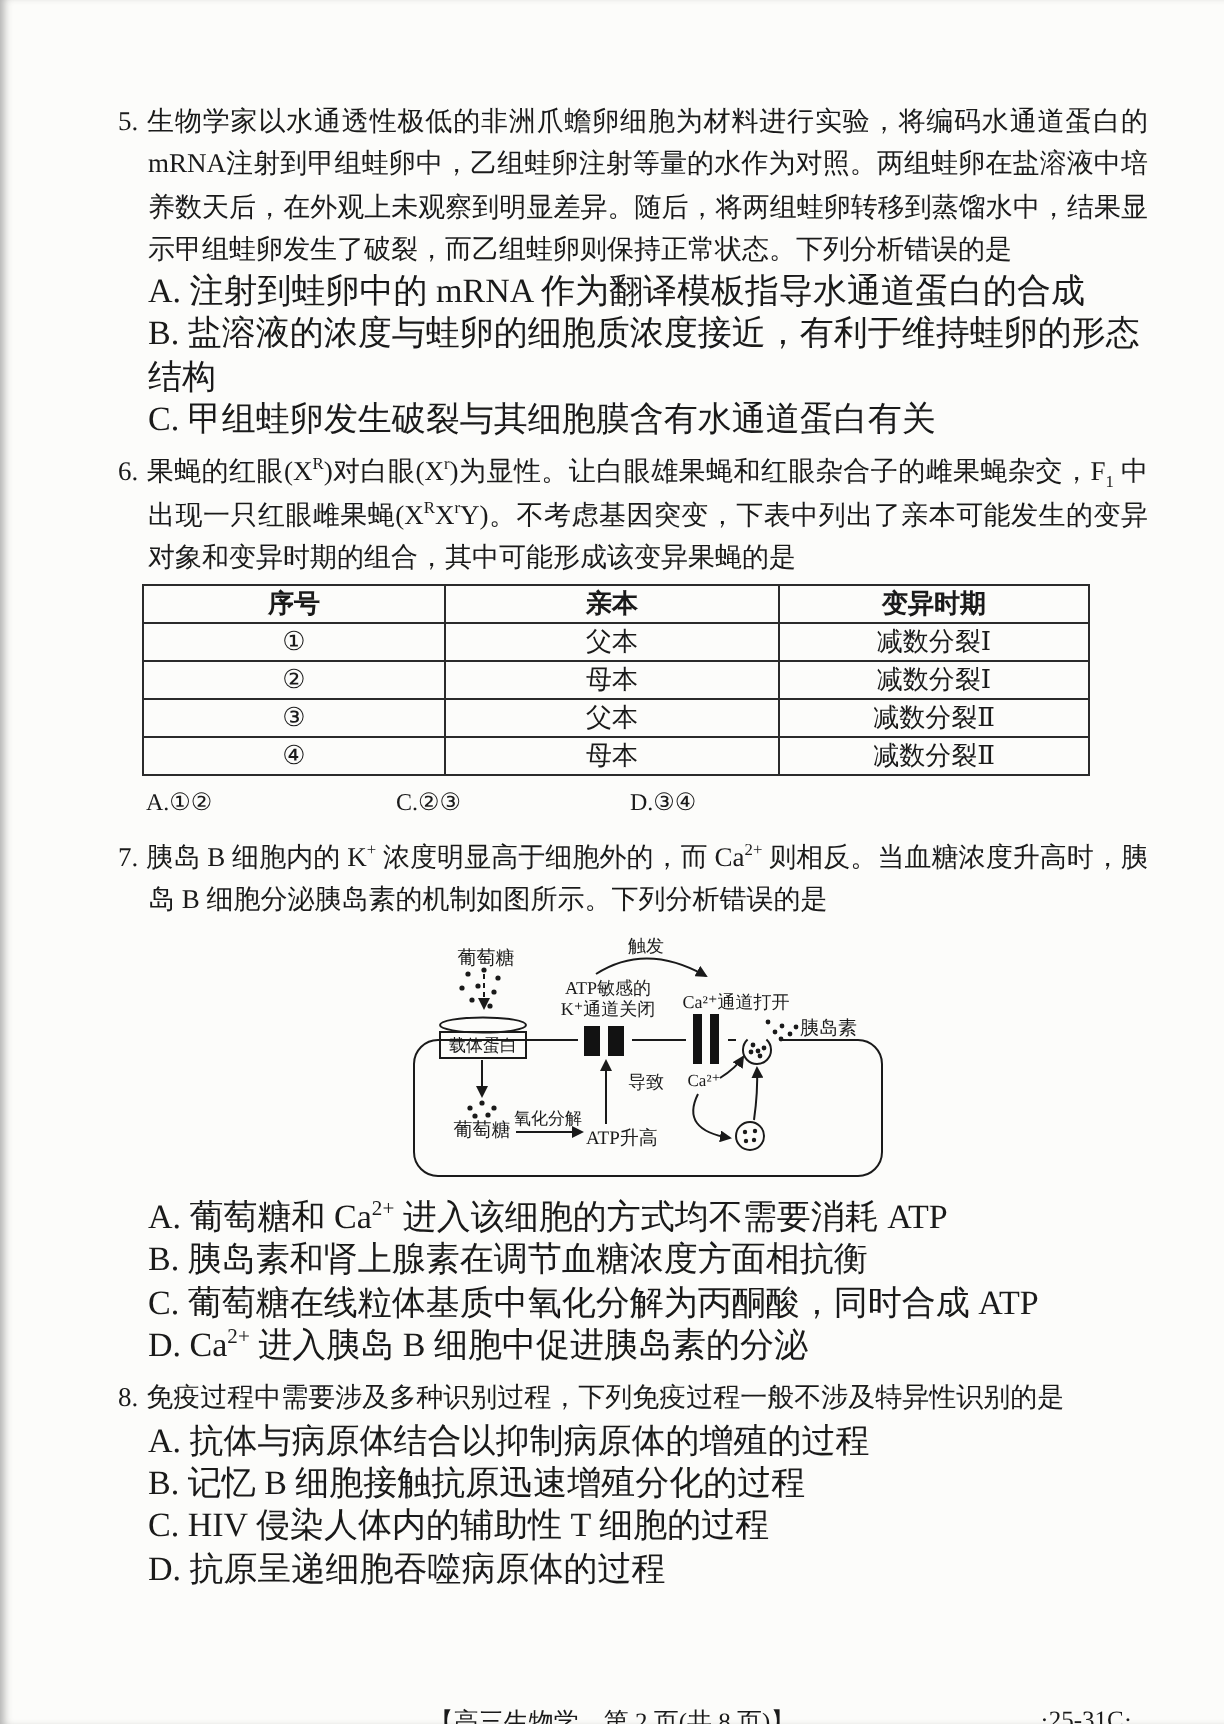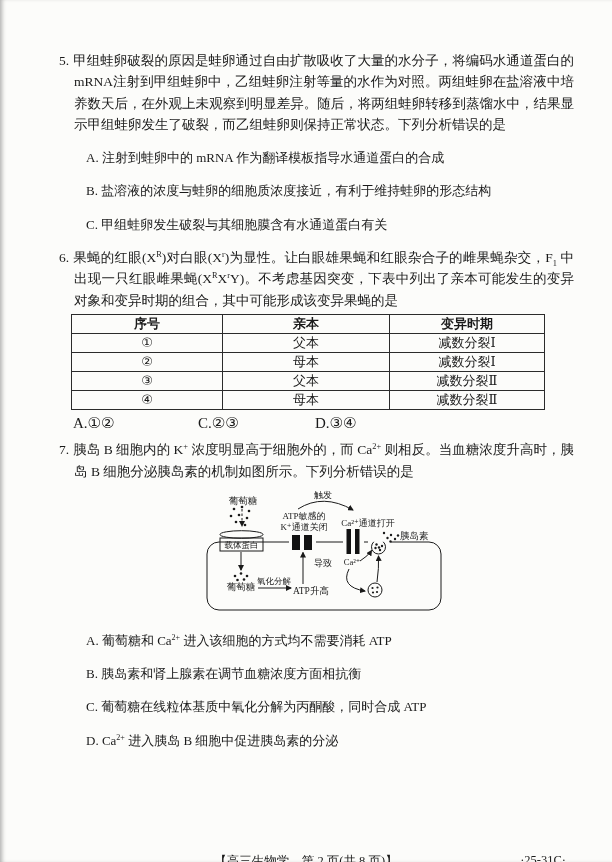--- a/index.html
+++ b/index.html
@@ -7,47 +7,47 @@
     position:relative;width:612px;height:862px;margin:0 auto;
     background:#fcfcfa;color:#1a1a1a;overflow:hidden;
     font-family:"Liberation Serif","DejaVu Serif","DejaVu Sans",serif;
     box-shadow:inset 4px 0 4px -2px rgba(0,0,0,.30);
   }
   .content{position:absolute;left:59px;top:50px;width:515px;}
   .question{margin:0 0 5px 0;}
   .stem{margin:0;padding-left:15px;text-indent:-15px;text-align:justify;
         font-size:13.5px;line-height:21.3px;}
   .qno{padding-right:4px;}
-  .opt{margin:12px;padding-left:15px;font-size:13px;line-height:21.3px;}
+  .opt{margin:0;padding-left:15px;font-size:17px;line-height:21.3px;}
   sup,sub{font-size:62%;line-height:0;}
   table.q6-table{border-collapse:collapse;table-layout:fixed;width:473px;
         margin:3px 0 2px 12px;border-radius:23px;}
   .q6-table th,.q6-table td{border:1px solid #2b2b2b;text-align:center;
         font-size:13px;height:18px;line-height:18px;padding:0;font-weight:normal;}
   .q6-table th{font-weight:600;}
   .q6-options{display:grid;grid-template-columns:125px 117px 111px auto;
-        padding-left:14px;font-size:15px;line-height:21.3px;margin-top:3px;}
+        padding-left:14px;font-size:12px;line-height:21.3px;margin-top:3px;}
   .diagram{display:block;margin:6px 0 2px 106px;}
   .diagram text{fill:#1a1a1a;}
   .ln{stroke:#1a1a1a;stroke-width:1;fill:none;}
   .solid{fill:#121212;stroke:none;}
   .dots circle{fill:#1a1a1a;stroke:none;}
   .eraser{fill:#fcfcfa;stroke:none;}
   .footer{position:absolute;left:0;right:0;top:853px;height:20px;font-size:12.5px;}
   .footer-center{position:absolute;left:50%;transform:translateX(-50%);white-space:nowrap;}
   .footer-right{position:absolute;right:46px;white-space:nowrap;}
 </style>
 </head>
 <body>
 
 <div class="page">
   <div class="content">
 
     <section class="question">
-      <p class="stem"><span class="qno">5.</span><span>甲组蛙卵破裂的原因是蛙卵通过自由扩散吸收了大量的水分子，将编码水通道蛋白的mRNA注射到甲组蛙卵中，乙组蛙卵注射等量的水作为对照。两组蛙卵在盐溶液中培养数天后，在外观上未观察到明显差异。随后，将两组蛙卵转移到蒸馏水中，结果显示甲组蛙卵发生了破裂，而乙组蛙卵则保持正常状态。下列分析错误的是</span></p>
+      <p class="stem"><span class="qno">5.</span><span>生物学家以水通透性极低的非洲爪蟾卵细胞为材料进行实验，将编码水通道蛋白的mRNA注射到甲组蛙卵中，乙组蛙卵注射等量的水作为对照。两组蛙卵在盐溶液中培养数天后，在外观上未观察到明显差异。随后，将两组蛙卵转移到蒸馏水中，结果显示甲组蛙卵发生了破裂，而乙组蛙卵则保持正常状态。下列分析错误的是</span></p>
       <p class="opt">A. 注射到蛙卵中的 mRNA 作为翻译模板指导水通道蛋白的合成</p>
       <p class="opt">B. 盐溶液的浓度与蛙卵的细胞质浓度接近，有利于维持蛙卵的形态结构</p>
       <p class="opt">C. 甲组蛙卵发生破裂与其细胞膜含有水通道蛋白有关</p>
     </section>
 
     <section class="question">
       <p class="stem"><span class="qno">6.</span><span>果蝇的红眼(X<sup>R</sup>)对白眼(X<sup>r</sup>)为显性。让白眼雄果蝇和红眼杂合子的雌果蝇杂交，F<sub>1</sub> 中出现一只红眼雌果蝇(X<sup>R</sup>X<sup>r</sup>Y)。不考虑基因突变，下表中列出了亲本可能发生的变异对象和变异时期的组合，其中可能形成该变异果蝇的是</span></p>
       <table class="q6-table">
         <colgroup>
             <col style="width:151px">
@@ -191,20 +191,27 @@
         <path d="M93,100 L126,100" class="ln" marker-end="url(#ah)"></path>
         <text x="128" y="106" font-size="9.5">ATP升高</text>
       </svg>
 
       <p class="opt">A. 葡萄糖和 Ca<sup>2+</sup> 进入该细胞的方式均不需要消耗 ATP</p>
       <p class="opt">B. 胰岛素和肾上腺素在调节血糖浓度方面相抗衡</p>
       <p class="opt">C. 葡萄糖在线粒体基质中氧化分解为丙酮酸，同时合成 ATP</p>
       <p class="opt">D. Ca<sup>2+</sup> 进入胰岛 B 细胞中促进胰岛素的分泌</p>
     </section>
 
+    <section class="question">
+      <p class="stem"><span class="qno">8.</span><span>免疫过程中需要涉及多种识别过程，下列免疫过程一般不涉及特异性识别的是</span></p>
+      <p class="opt">A. 抗体与病原体结合以抑制病原体的增殖的过程</p>
+      <p class="opt">B. 记忆 B 细胞接触抗原迅速增殖分化的过程</p>
+      <p class="opt">C. HIV 侵染人体内的辅助性 T 细胞的过程</p>
+      <p class="opt">D. 抗原呈递细胞吞噬病原体的过程</p>
+    </section>
 
   </div>
 
   <div class="footer">
     <span class="footer-center">【高三生物学　第 2 页(共 8 页)】</span>
     <span class="footer-right">·25-31C·</span>
   </div>
 </div>
 
 </body></html>

